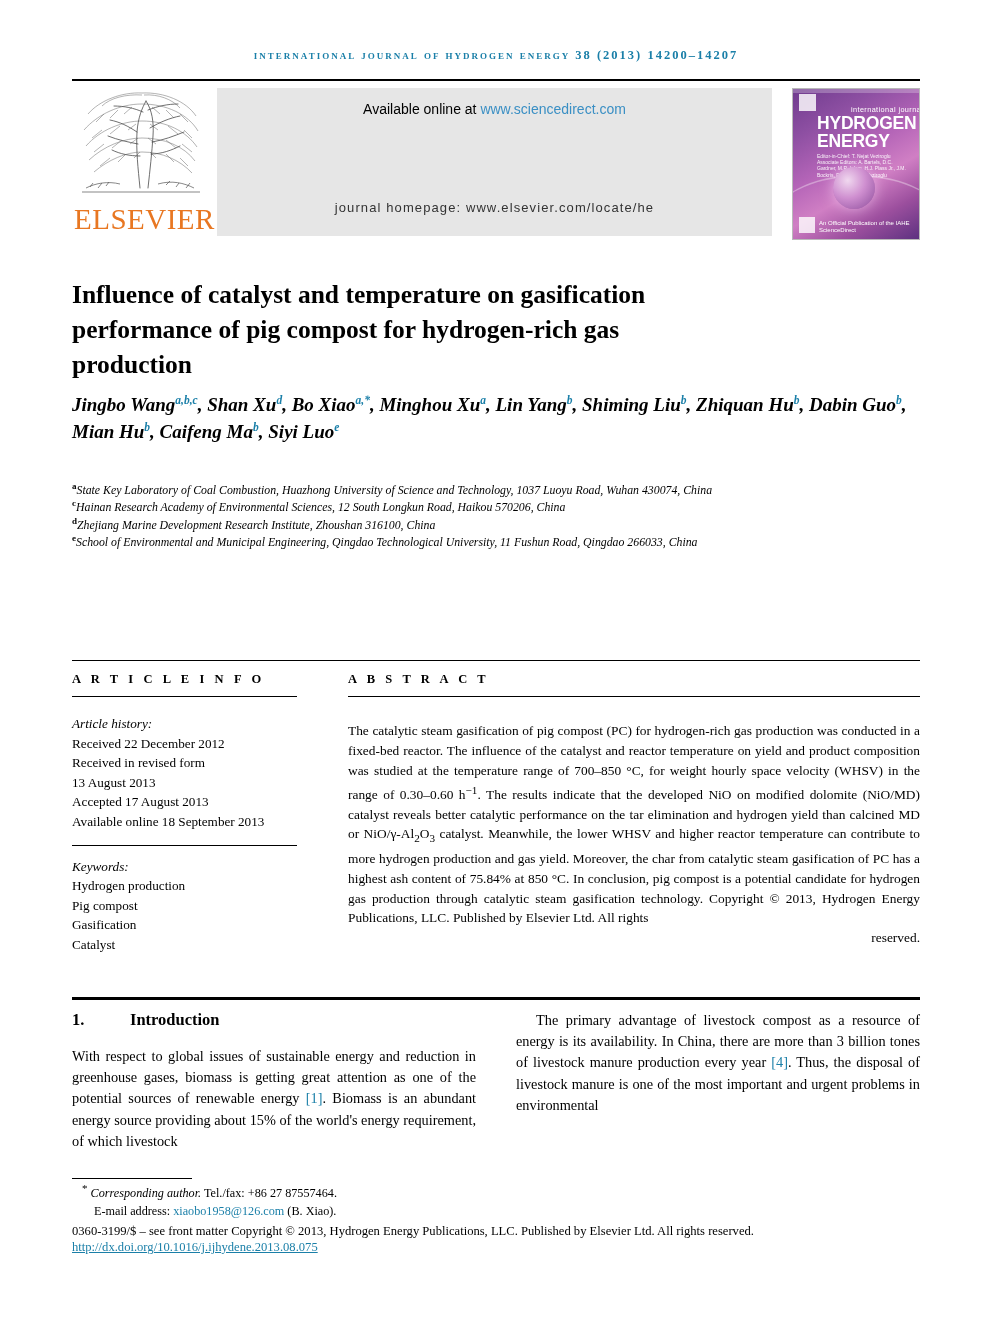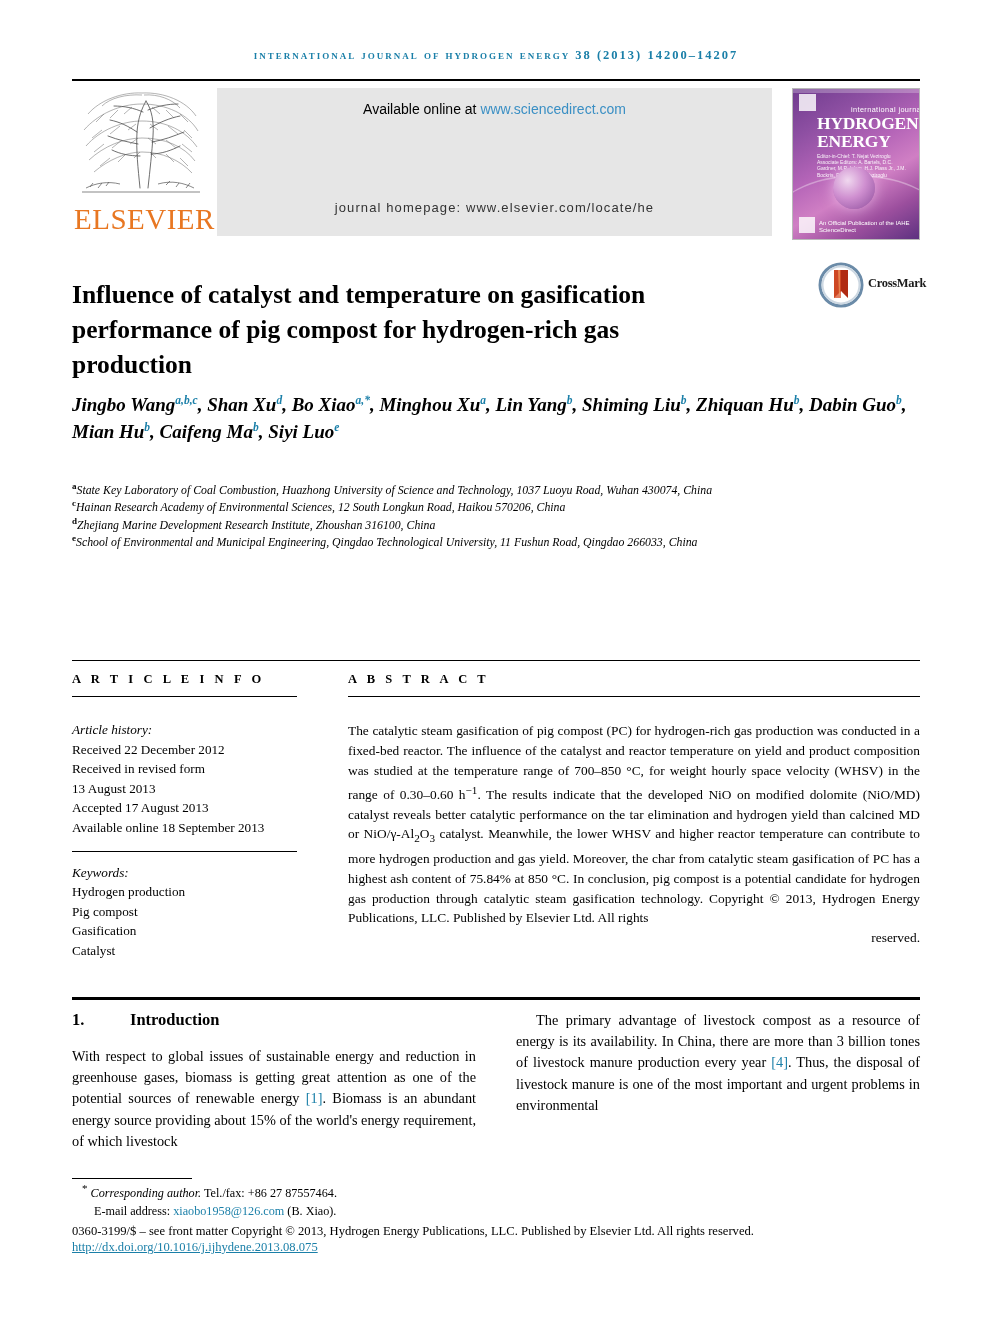--- a/index.html
+++ b/index.html
@@ -153,21 +153,21 @@
     font-family: "Liberation Sans", sans-serif;
     font-size: 7.3px;
     color: #ffffff;
     letter-spacing: 0.4px;
     padding-left: 32px;
   }
   .cover-title1, .cover-title2 {
     position: absolute;
     left: 24px;
     width: 100px;
-    font-family: Liberation Serif, serif;
+    font-family: Liberation Sans, sans-serif;
     font-weight: bold;
     font-size: 17.5px;
     color: #ffffff;
     letter-spacing: -0.2px;
     line-height: 18px;
   }
   .cover-title1 { top: 25px; }
   .cover-title2 { top: 43px; }
   .cover-eds {
     position: absolute;
@@ -314,21 +314,21 @@
     letter-spacing: 3.6px;
     color: #000;
   }
   .hr-thin {
     margin-top: 9px;
     width: 100%;
     height: 1px;
     background: #000;
   }
   .infoblock {
-    margin-top: 23px;
+    margin-top: 17px;
     font-family: "Liberation Serif", serif;
     font-size: 13.2px;
     line-height: 19.6px;
     color: #000;
   }
   .infoblock .label { font-style: italic; }
   .hr-mid {
     margin-top: 13px;
     width: 100%;
     height: 1px;
@@ -499,32 +499,20 @@
       <div class="cover-eds">Editor-in-Chief: T. Nejat Veziroglu   Associate Editors: A. Bartels, D.C. Gardner, M.R. Islam, H.J. Plass Jr., J.M. Bockris, E. Tzimas, T. Veziroglu</div>
       <div class="cover-arc"></div>
       <div class="cover-orb"></div>
       <div class="cover-botmark"></div>
       <div class="cover-sd">An Official Publication of the IAHE  ScienceDirect</div>
     </div>
   </div>
 
   <h1 class="title">Influence of catalyst and temperature on gasification performance of pig compost for hydrogen-rich gas production</h1>
 
-  <div class="crossmark">
-    <div class="cm-circle">
-      <svg width="46" height="46" viewBox="0 0 46 46" xmlns="http://www.w3.org/2000/svg">
-        <circle cx="23" cy="23" r="21" fill="#ffffff" stroke="#6b8ba8" stroke-width="3"></circle>
-        <circle cx="23" cy="23" r="18.5" fill="none" stroke="#cdd8e2" stroke-width="2"></circle>
-        <path d="M16 8 H30 V36 L23 29 L16 36 Z" fill="#b02a12"></path>
-        <path d="M16 8 H23 V36 L16 36 Z" fill="#d8512a" opacity="0.75"></path>
-        <path d="M20 8 H22 V34 L21 33 Z" fill="#f09a60" opacity="0.7"></path>
-      </svg>
-    </div>
-    <div class="cm-label">CrossMark</div>
-  </div>
 
   <div class="authors">Jingbo Wang<sup>a,b,c</sup>, Shan Xu<sup>d</sup>, Bo Xiao<sup>a,*</sup>, Minghou Xu<sup>a</sup>, Lin Yang<sup>b</sup>, Shiming Liu<sup>b</sup>, Zhiquan Hu<sup>b</sup>, Dabin Guo<sup>b</sup>, Mian Hu<sup>b</sup>, Caifeng Ma<sup>b</sup>, Siyi Luo<sup>e</sup></div>
 
   <div class="affils">
     <p class="aff"><sup>a</sup><span>State Key Laboratory of Coal Combustion, Huazhong University of Science and Technology, 1037 Luoyu Road, Wuhan 430074, China</span></p>
     <p class="aff"><sup>c</sup><span>Hainan Research Academy of Environmental Sciences, 12 South Longkun Road, Haikou 570206, China</span></p>
     <p class="aff"><sup>d</sup><span>Zhejiang Marine Development Research Institute, Zhoushan 316100, China</span></p>
     <p class="aff"><sup>e</sup><span>School of Environmental and Municipal Engineering, Qingdao Technological University, 11 Fushun Road, Qingdao 266033, China</span></p>
   </div>
 

